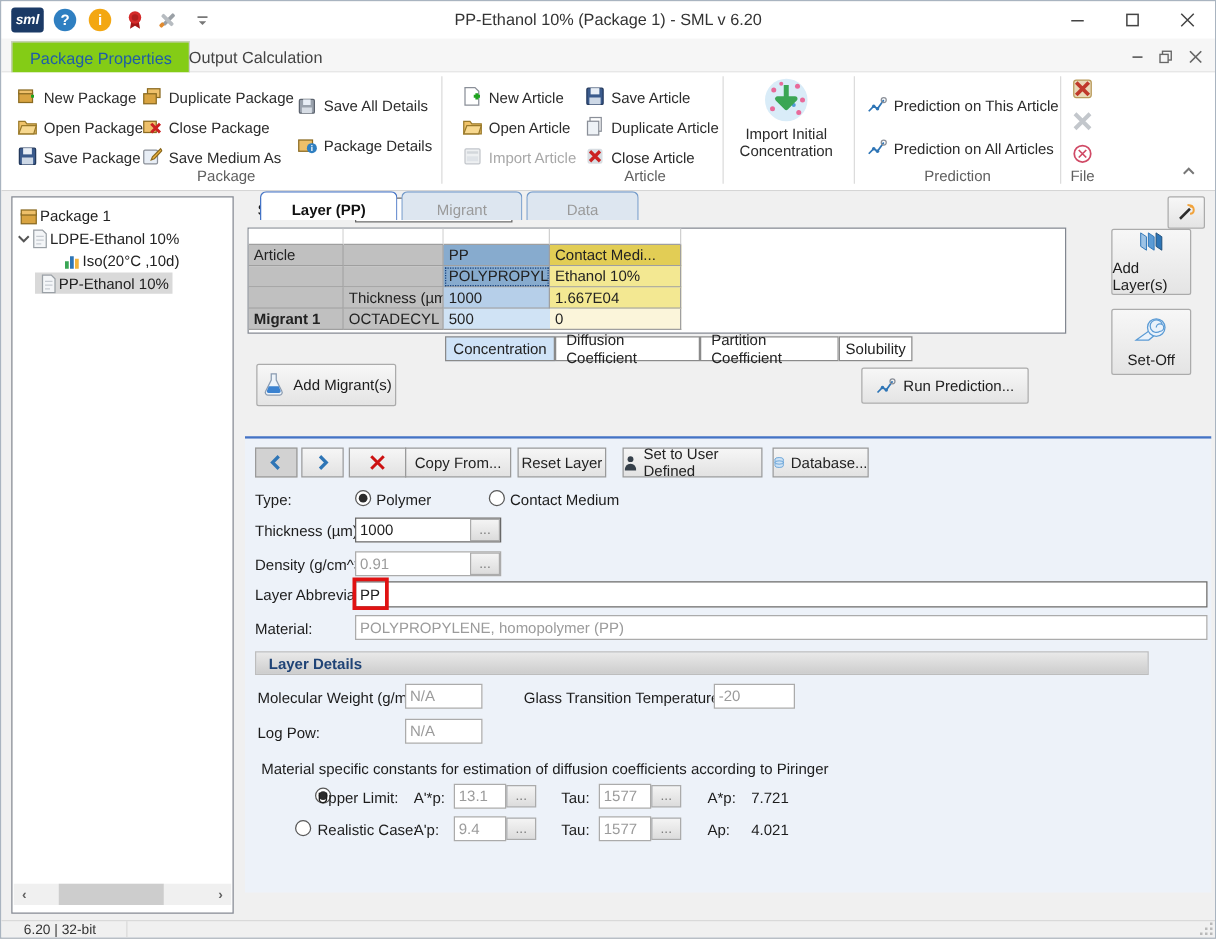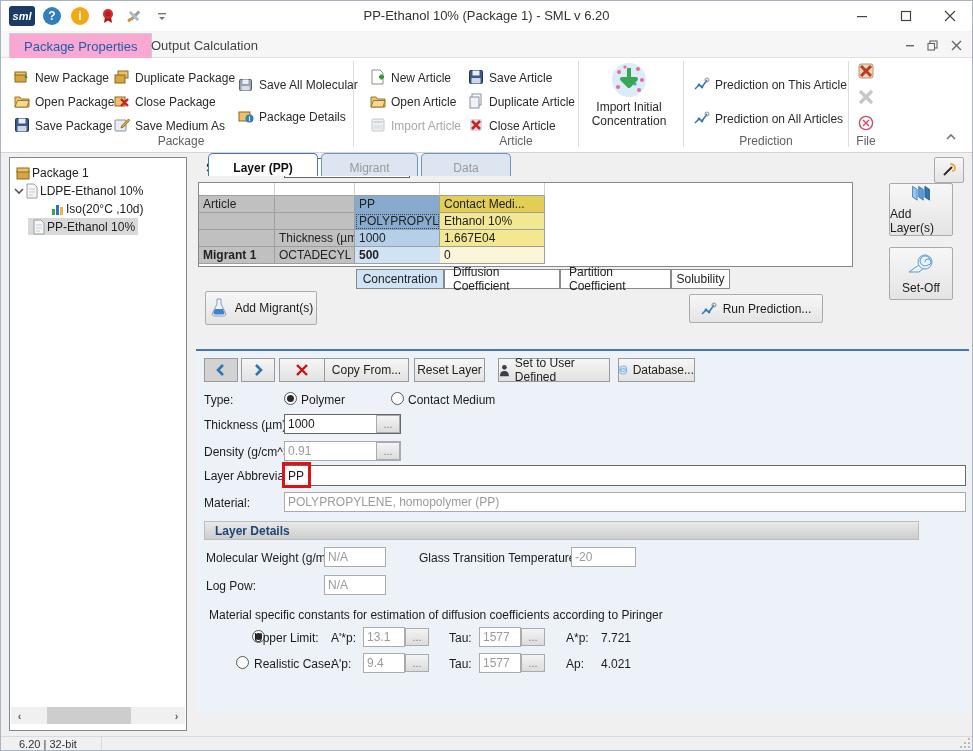--- a/index.html
+++ b/index.html
@@ -19,21 +19,21 @@
   .win-title { position:absolute; top:7px; left:0; width:100%; text-align:center;
                font-size:13px; color:#333; pointer-events:none; }
   .winctl { position:absolute; top:0; width:44px; height:30px; display:flex;
             align-items:center; justify-content:center; color:#444; }
 
   
   .tabrow { position:absolute; left:0; top:30px; width:100%; height:27px; background:#f6f6f6;
             border-bottom:1px solid #e2e2e2; }
   .rtab { position:absolute; top:2px; height:25px; display:flex; align-items:center;
           padding:0 14px; font-size:13px; color:#444; }
-  .rtab.active { background:#f9a8d4; border:1px solid #cfcfcf; border-bottom:none;
+  .rtab.active { background:#84cc16; border:1px solid #cfcfcf; border-bottom:none;
                  color:#1f5da8; }
   .mdictl { position:absolute; top:6px; width:20px; height:16px; display:flex;
             align-items:center; justify-content:center; color:#666; }
 
   
   .ribbon { position:absolute; left:0; top:57px; width:100%; height:95px; background:#fff;
             border-bottom:1px solid #d5d5d5; }
   .rbtn { position:absolute; height:22px; display:flex; align-items:flex-end; gap:5px;
           padding:0 3px; font-size:12px; color:#2b2b2b; white-space:nowrap; }
   .rbtn.disabled { color:#a8a8a8; }
@@ -237,21 +237,21 @@
           <path d="M14.5 2 L8 8.5 L7 11 L9.5 10 L15.5 3.5 Z" fill="#f1b33c" stroke="#8a6a20"></path>
         </svg>
       <span>Save Medium As</span>
     </div>
     <div class="rbtn" style="left:234px; top:12px;">
       <svg class="ico16" viewBox="0 0 16 16">
           <rect x="1.5" y="3.5" width="12" height="11" rx="1" fill="#9aa2ad" stroke="#5c636e"></rect>
           <rect x="4.5" y="3.5" width="6" height="4.5" fill="#e8eef6"></rect>
           <rect x="3.5" y="10" width="8" height="4.5" fill="#d7dde5"></rect>
         </svg>
-      <span>Save All Molecular</span>
+      <span>Save All Details</span>
     </div>
     <div class="rbtn" style="left:234px; top:44px;">
       <svg class="ico16" viewBox="0 0 16 16">
           <rect x="1" y="4" width="11" height="9" fill="#eec06a" stroke="#8a6a20"></rect>
           <circle cx="11.5" cy="10.5" r="4" fill="#2f7fc1"></circle>
           <text x="11.5" y="13" font-size="6.5" fill="#fff" text-anchor="middle" font-weight="bold">i</text>
         </svg>
       <span>Package Details</span>
     </div>
     <div class="grplabel" style="left:120px; width:120px;">Package</div>
@@ -451,21 +451,21 @@
       <div class="cell c-bluesel" style="left:156px; top:30px; width:85px;">POLYPROPYL...</div>
       <div class="cell c-yel" style="left:241px; top:30px; width:105px;">Ethanol 10%</div>
 
       <div class="cell c-gray" style="left:0; top:47px; width:76px;"></div>
       <div class="cell c-gray" style="left:76px; top:47px; width:80px;">Thickness (µm)</div>
       <div class="cell c-blue1" style="left:156px; top:47px; width:85px;">1000</div>
       <div class="cell c-yel" style="left:241px; top:47px; width:105px;">1.667E04</div>
 
       <div class="cell c-gray" style="left:0; top:64px; width:76px;font-weight:bold;">Migrant 1</div>
       <div class="cell c-gray" style="left:76px; top:64px; width:80px;">OCTADECYL ...</div>
-      <div class="cell c-blue2" style="left:156px; top:64px; width:101px;font-weight:bold;">500</div>
+      <div class="cell c-blue2" style="left:156px; top:64px; width:101px;">500</div>
       <div class="cell c-cream" style="left:241px; top:64px; width:105px;">0</div>
     </div>
 
     
     <div class="gbtn col" style="left:888px; top:30px; width:64px; height:53px;">
       <svg width="30" height="26" viewBox="0 0 30 26">
           <path d="M4 3 l6 4 v14 l-6 -4 Z" fill="#9dc3e6" stroke="#2e75b6"></path>
           <path d="M12 3 l6 4 v14 l-6 -4 Z" fill="#5b9bd5" stroke="#2e75b6"></path>
           <path d="M20 3 l6 4 v14 l-6 -4 Z" fill="#2e75b6" stroke="#1f4e79"></path>
         </svg>

